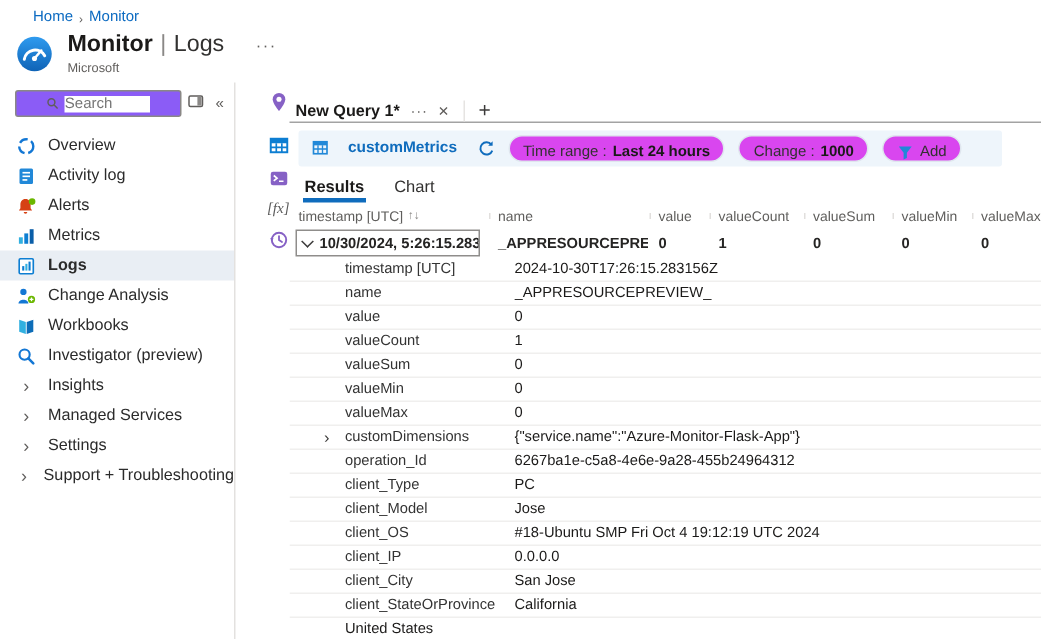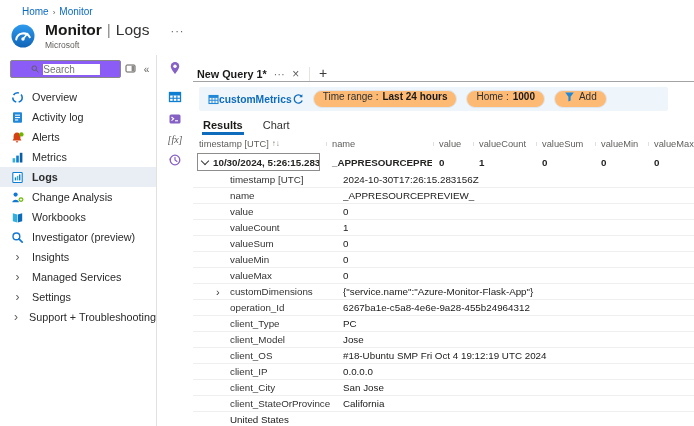--- a/index.html
+++ b/index.html
@@ -24,37 +24,37 @@
   .search-box{flex:1;height:18px;border:1px solid #8a8886;border-radius:2px;display:flex;align-items:center;gap:4px;padding:0 20px;background:#8b5cf6}
   .search-box input{border:none;outline:none;width:100%;font-size:10px;font-family:"Liberation Sans",sans-serif;color:#323130}
   .side-ctl{color:#605e5c;font-size:10px;width:13px;text-align:center;cursor:pointer}
   .nav{margin-top:7px}
   .nav-item{height:20px;display:flex;align-items:center;gap:8px;padding-left:11px;font-size:10.8px;color:#2b2b2b;cursor:pointer;white-space:nowrap}
   .nav-item.sel{background:#e9eef4;font-weight:700}
   .icon13{width:13px;height:13px;flex:none;display:block}
   .nav-chev{width:13px;text-align:center;color:#605e5c;font-size:12px;line-height:12px}
   
   .right{flex:1;display:flex;min-width:0}
-  .rail{width:36px;flex:none;display:flex;flex-direction:column;align-items:center;padding-top:6px}
+  .rail{width:36px;flex:none;display:flex;flex-direction:column;align-items:flex-end;padding-top:6px}
   .rail .ric{cursor:pointer;display:block}
   .ric-pin{margin-bottom:15px}
   .ric-gap{margin-bottom:8px}
   .fxlabel{font-family:"Liberation Serif",serif;font-style:italic;font-size:10px;color:#5b5b5b;margin-bottom:8px;cursor:pointer}
   .content{flex:1;min-width:0;display:flex;flex-direction:column}
   .tabrow{height:27px;flex:none;border-bottom:1px solid #a3a3a3;display:flex;align-items:flex-end}
   .qtab{display:flex;align-items:center;gap:7px;padding:0 10px 0 4px;border-right:1px solid #e6e4e2;cursor:pointer}
   .qtab-label{font-weight:700;font-size:10.8px;color:#1b1a19}
   .qtab-more{color:#605e5c;font-size:10px;letter-spacing:.5px;cursor:pointer}
   .qtab-close{color:#605e5c;font-size:12px;cursor:pointer}
   .newtab{width:26px;display:flex;align-items:center;justify-content:center;color:#3b3a39;font-size:14px;cursor:pointer}
   
   .toolbar{margin:5px 26px 0 6px;height:24px;flex:none;background:#eef5fb;border-radius:2px;display:flex;align-items:center;gap:9px;padding:0 9px}
-  .src{display:flex;align-items:center;gap:0;cursor:pointer}
+  .src{display:flex;align-items:flex-start;gap:13px;cursor:pointer}
   .src-name{color:#0f6cbd;font-weight:700;font-size:10.3px}
-  .pill{height:18px;background:#fdba74;border:1px solid #dfe6ee;border-radius:9px;display:flex;align-items:flex-start;padding:0 9px;gap:4px;font-size:10px;color:#323130;cursor:pointer;white-space:nowrap}
+  .pill{height:18px;background:#d946ef;border:1px solid #dfe6ee;border-radius:9px;display:flex;align-items:flex-end;padding:0 9px;gap:4px;font-size:10px;color:#323130;cursor:pointer;white-space:nowrap}
   .pill .pv{font-weight:700;color:#1b1a19}
   
   .viewtabs{display:flex;gap:18px;padding:5px 0 0 9px;height:24px;flex:none;align-items:flex-end}
   .vtab{font-size:11px;padding:0 1px 4px 1px;color:#323130;cursor:pointer}
   .vtab.active{font-weight:700;color:#1b1a19;border-bottom:3px solid #0f6cbd;padding-bottom:1px}
   
   .thead{display:grid;grid-template-columns:128px 107px 40px 63px 59px 53px 1fr;font-size:9.3px;color:#5f5e5c;height:17px;align-items:center;padding-left:4px;flex:none}
   .th{position:relative;white-space:nowrap;overflow:hidden;padding-left:7px;cursor:pointer}
   .th:not(:first-child)::before{content:"";position:absolute;left:1px;top:3px;bottom:3px;width:1px;background:#e1dfdd}
   .th-first{display:flex;align-items:center;gap:3px;padding-left:2px}
@@ -254,21 +254,21 @@
           <svg width="12" height="12" viewBox="0 0 12 12">
             <path d="M9.6 3.4 A4.1 4.1 0 1 0 10.2 7.4" stroke="#0f6cbd" stroke-width="1.3" fill="none"></path>
             <path d="M10.4 1.2 v3 h-3 z" fill="#0f6cbd"></path>
           </svg>
         </div>
         <div class="pill">
           <span>Time range :</span>
           <span class="pv">Last 24 hours</span>
         </div>
         <div class="pill">
-          <span>Home :</span>
+          <span>Change :</span>
           <span class="pv">1000</span>
         </div>
         <div class="pill">
           <svg width="11" height="11" viewBox="0 0 11 11">
             <path d="M1.2 1.6 h8.6 L6.6 5.8 V9.4 L4.4 10.4 V5.8 Z" fill="#2188d8"></path>
           </svg>
           <span>Add</span>
         </div>
       </div>
 

